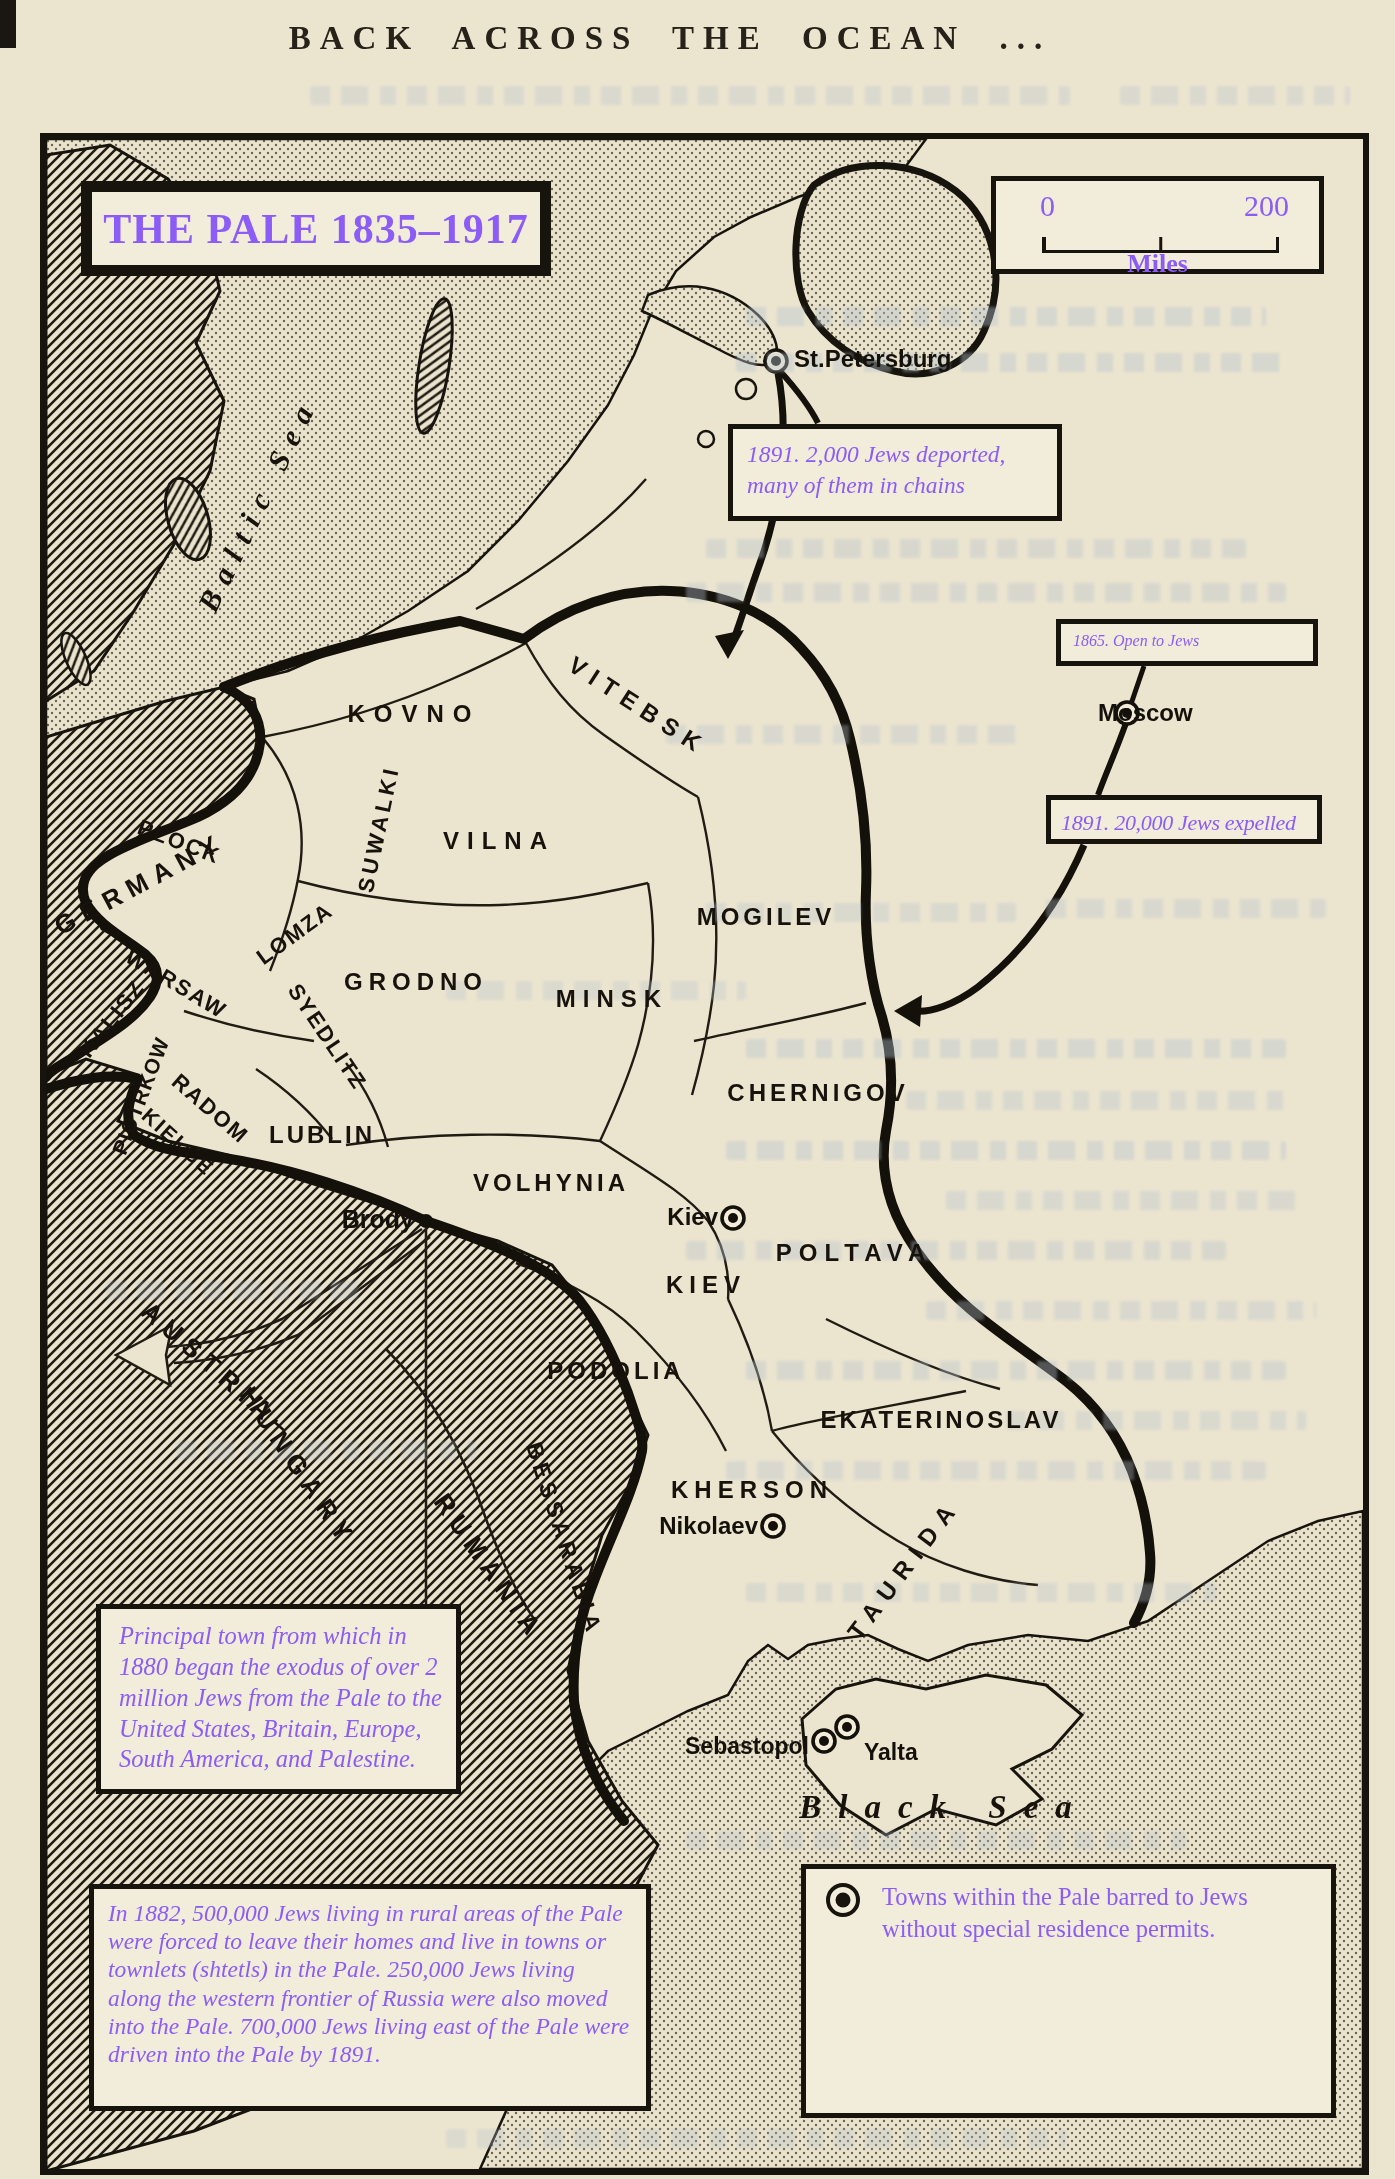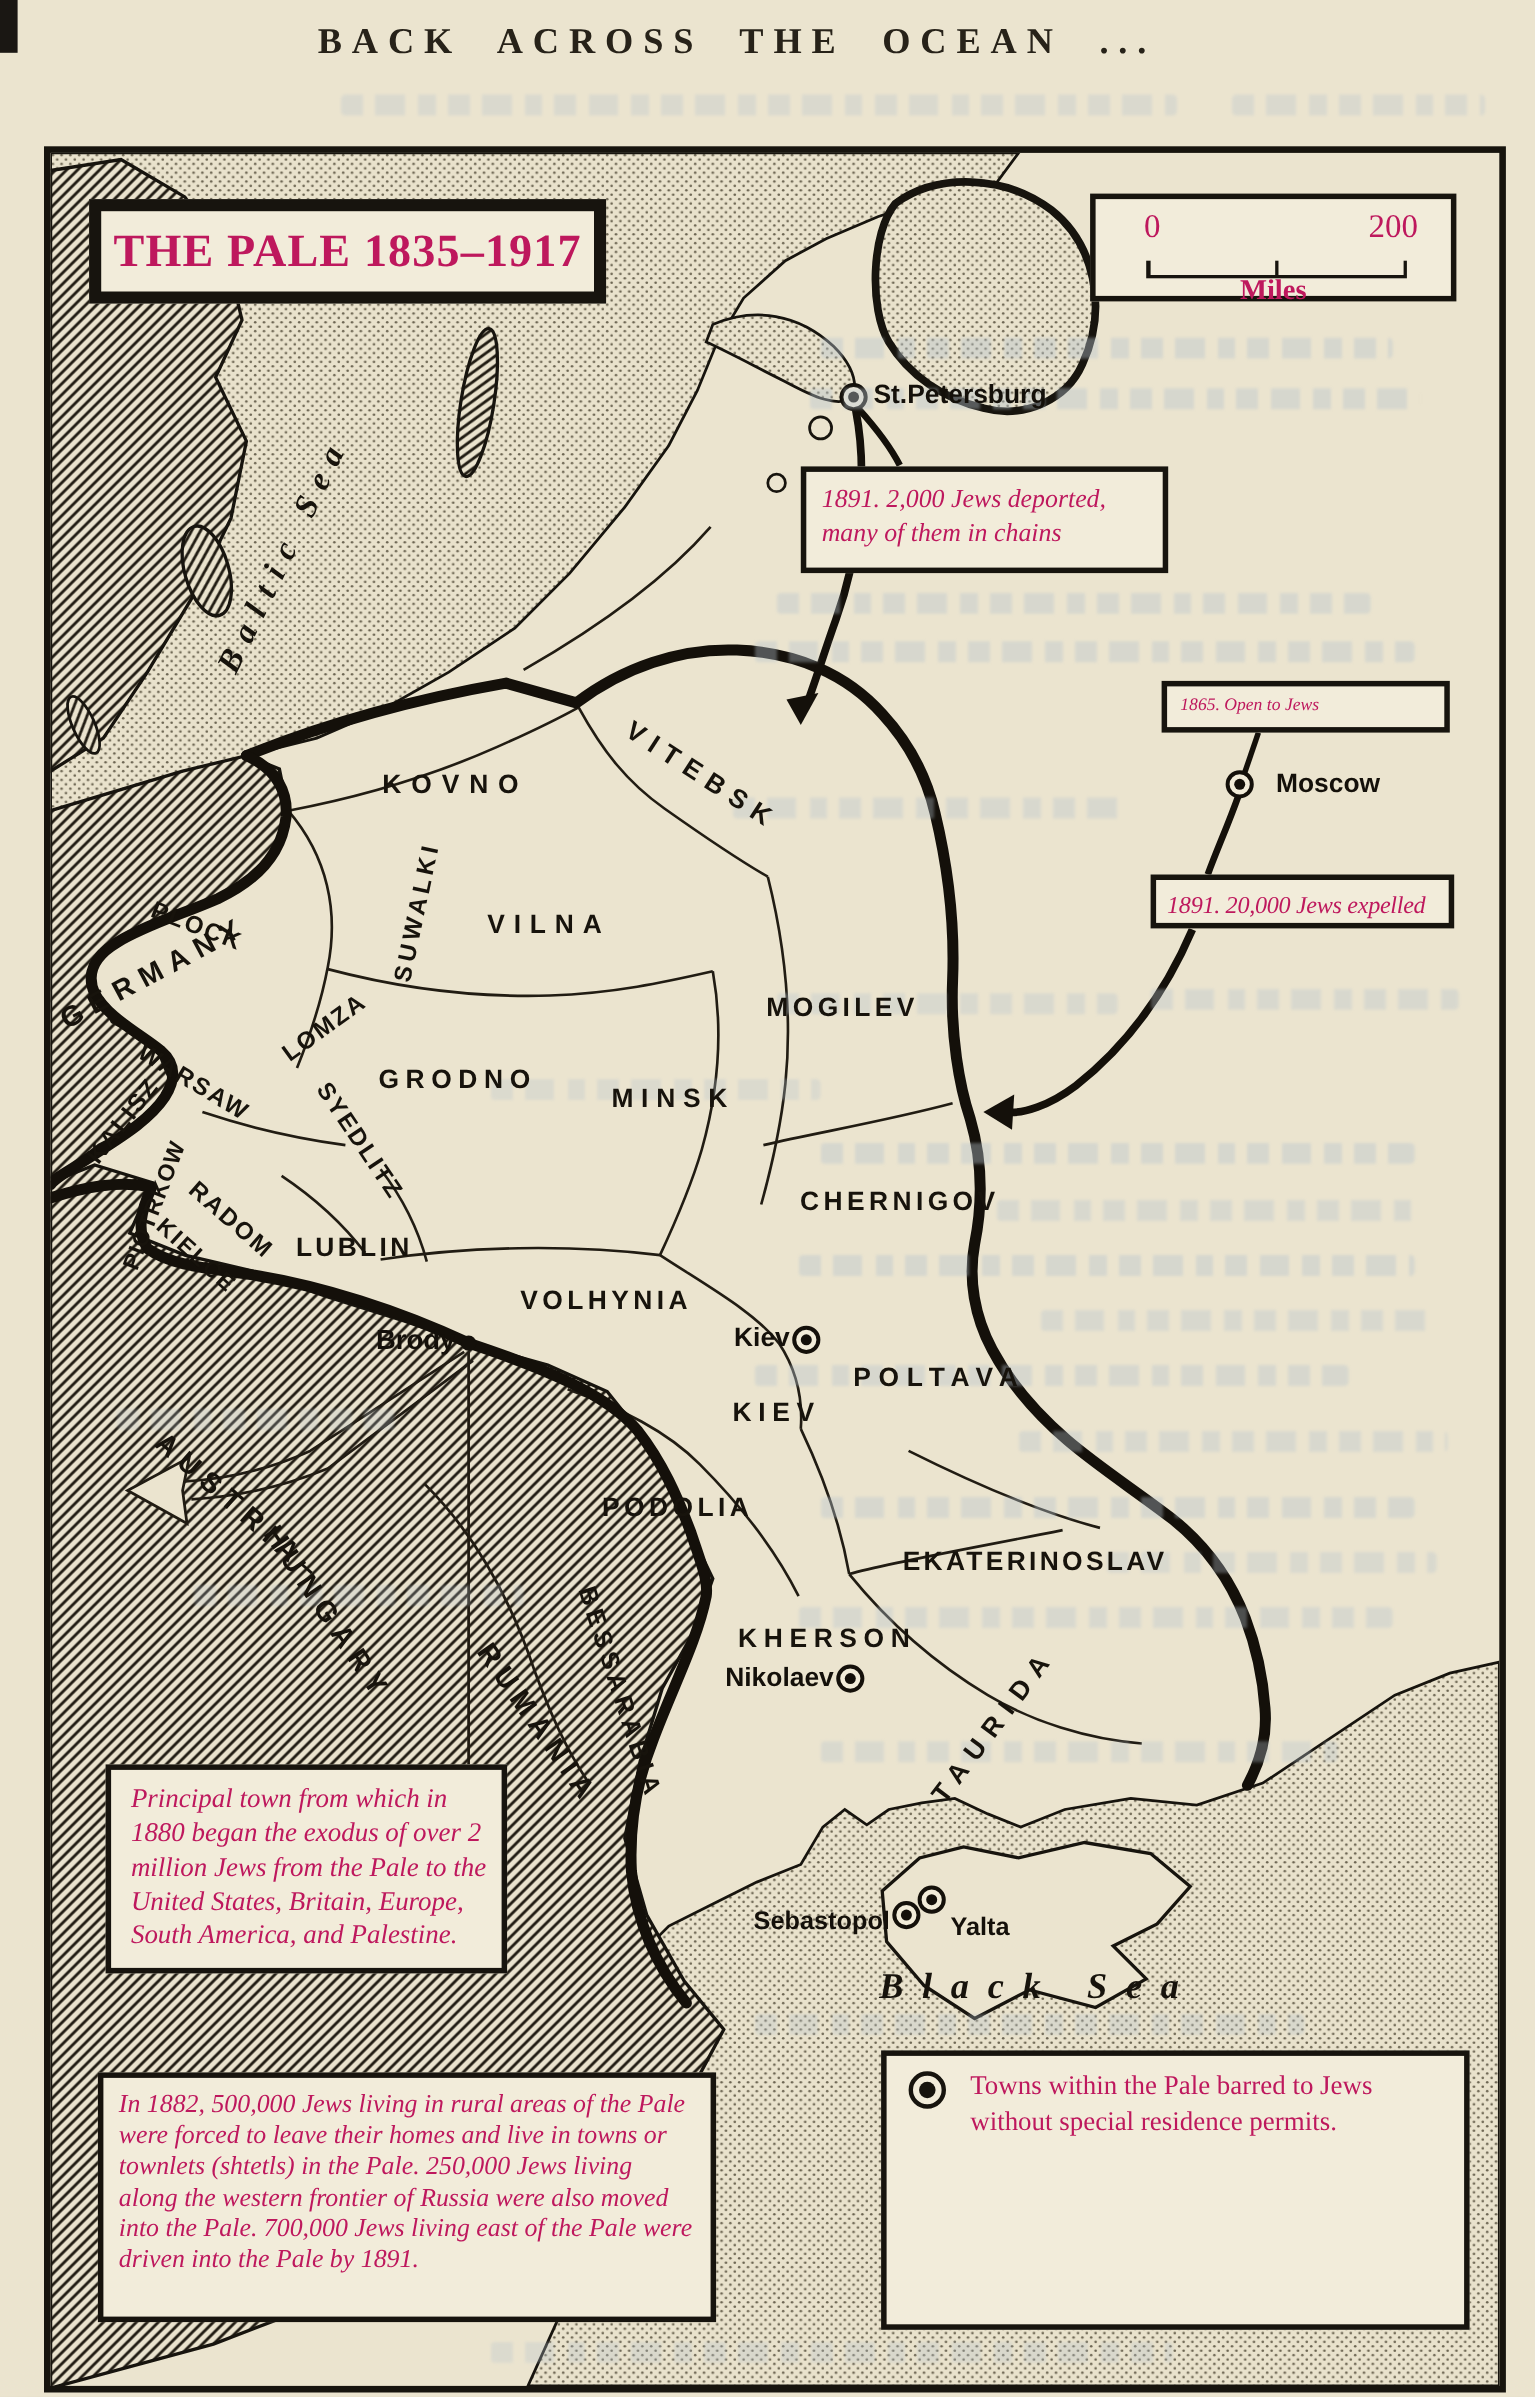--- a/index.html
+++ b/index.html
@@ -22,21 +22,21 @@
         transform:translate(-50%,-50%) rotate(var(--r,0deg));}
   .prov{font-family:"Liberation Sans",sans-serif;font-weight:700;font-size:24px;}
   .country{font-family:"Liberation Sans",sans-serif;font-weight:700;font-size:26px;letter-spacing:8px;}
   .sea-lbl{font-family:"Liberation Serif",serif;font-style:italic;font-weight:600;}
   .city{position:absolute;z-index:2;white-space:nowrap;font-family:"Liberation Sans",sans-serif;
         font-weight:700;font-size:24px;color:#14100a;}
   .anch-l{transform:translate(0,-50%);}
   .anch-r{transform:translate(-100%,-50%);}
   
   .box{position:absolute;z-index:3;border:5px solid #17140e;background:#f2ecda;
-        box-sizing:border-box;color:#be185d;font-family:"Liberation Serif",serif;}
+        box-sizing:border-box;color:#8b5cf6;font-family:"Liberation Serif",serif;}
   .title-box{left:35px;top:42px;width:470px;height:95px;border-width:11px;
         display:flex;align-items:center;justify-content:center;}
   .title-box .t{font-size:42px;font-weight:bold;letter-spacing:1px;}
   .scale-box{left:945px;top:37px;width:333px;height:98px;}
   .scale-num{position:absolute;top:8px;font-size:30px;}
   .scale-bar{position:absolute;left:46px;right:40px;top:56px;height:13px;border-bottom:3.5px solid #17140e;}
   .scale-bar i{position:absolute;bottom:0;width:3.5px;height:13px;background:#17140e;}
   .scale-unit{position:absolute;left:0;right:0;top:68px;text-align:center;font-size:26px;font-weight:600;}
   .callout{padding:10px 14px;line-height:1.32;font-style:italic;}
   .note-text{font-size:23.5px;line-height:1.2;}
@@ -217,21 +217,21 @@
     <div class="lbl prov" style="left:505px;top:1044px;letter-spacing:4px">VOLHYNIA</div>
     <div class="lbl prov" style="left:660px;top:1146px;letter-spacing:6px">KIEV</div>
     <div class="lbl prov" style="left:570px;top:1232px;letter-spacing:4px">PODOLIA</div>
     <div class="lbl prov" style="left:808px;top:1114px;letter-spacing:7px">POLTAVA</div>
     <div class="lbl prov" style="left:895px;top:1281px;letter-spacing:3px">EKATERINOSLAV</div>
     <div class="lbl prov" style="left:706px;top:1351px;letter-spacing:6px">KHERSON</div>
     <div class="lbl prov" style="left:518px;top:1400px;--r:72deg;font-size:23px;letter-spacing:5px">BESSARABIA</div>
     <div class="lbl prov" style="left:858px;top:1430px;--r:-53deg;letter-spacing:9px">TAURIDA</div>
 
     <div class="city anch-l" style="left:748px;top:220px">St.Petersburg</div>
-    <div class="city anch-l" style="left:1114px;top:574px">Moscow</div>
+    <div class="city anch-l" style="left:1052px;top:574px">Moscow</div>
     <div class="city anch-r" style="left:672px;top:1078px">Kiev</div>
     <div class="city anch-r" style="left:368px;top:1080px;font-size:25px">Brody</div>
     <div class="city anch-r" style="left:712px;top:1387px">Nikolaev</div>
     <div class="city anch-r" style="left:763px;top:1607px;font-size:23px">Sebastopol</div>
     <div class="city anch-l" style="left:818px;top:1613px;font-size:23px">Yalta</div>
 
     <div class="box title-box">
       <span class="t">THE PALE 1835–1917</span>
     </div>
 

